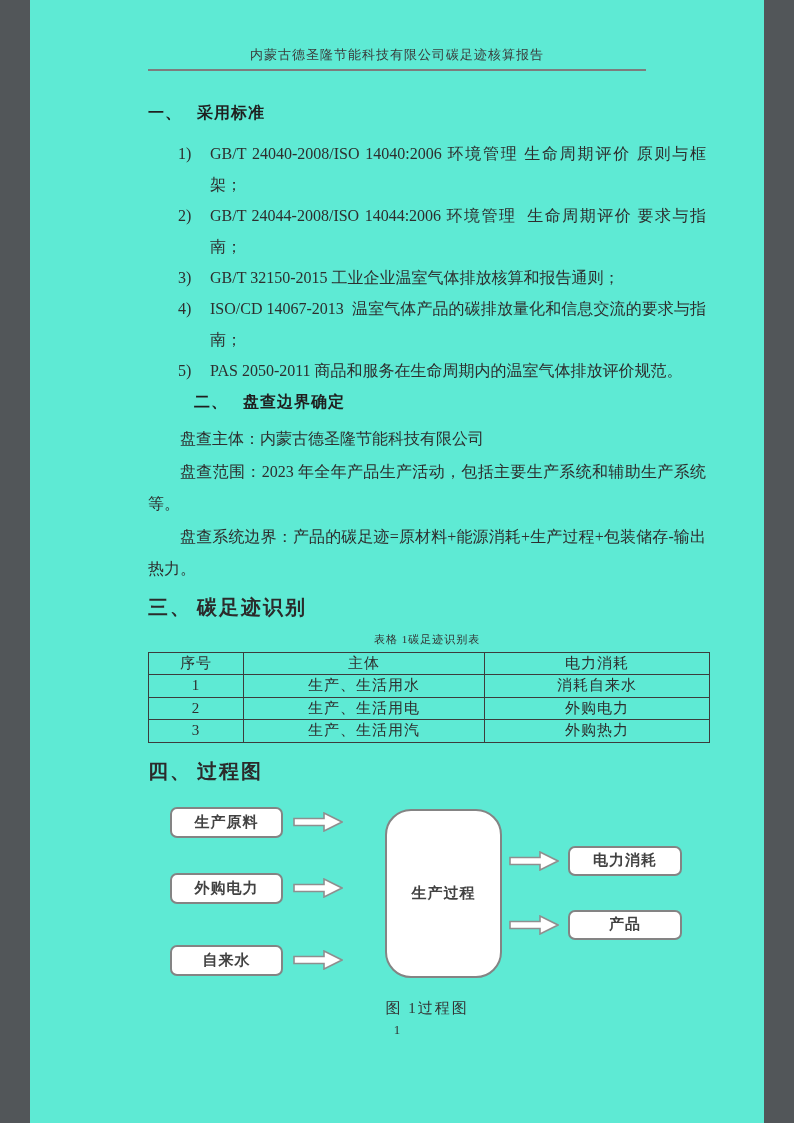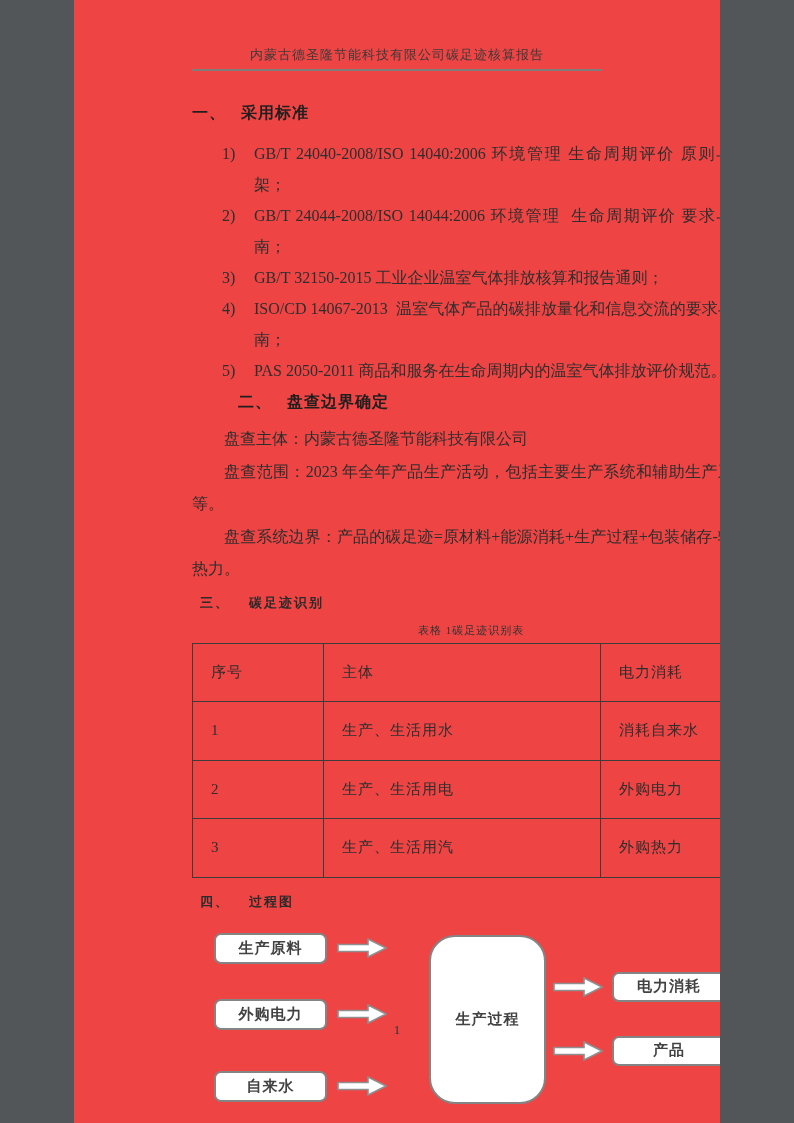--- a/index.html
+++ b/index.html
@@ -1,20 +1,20 @@
 <!DOCTYPE html>
 <html><head>
 <meta charset="utf-8">
 <style>
   html,body{margin:0;padding:0;background:#525659;}
   .page{
     position:relative;
-    width:646px;height:1123px;
+    width:734px;height:1123px;
     margin:0 auto;
-    background:#ef4444;
+    background:#5eead4;
     font-family:"Liberation Serif","DejaVu Serif",serif;
     color:#2e2e2e;
     overflow:hidden;
   }
   .header{
     margin:0 118px;
     padding-top:46px;
     padding-bottom:5px;
     border-bottom:2px solid #7d7d7d;
     text-align:center;
@@ -29,23 +29,23 @@
     font-size:16px;
     color:#1f1f1f;
     margin:0;
     letter-spacing:1px;
   }
   .h1-one{margin-top:32px;}
   .h1-two{margin-top:6px;margin-left:46px;}
   .h-serif{
     font-family:"Liberation Serif","DejaVu Serif",serif;
     font-weight:bold;
-    font-size:13px;
+    font-size:20px;
     color:#2b2b2b;
-    margin:8px;
+    margin:0;
     letter-spacing:2px;
   }
   .h3-three{margin-top:8px;}
   .h4-four{margin-top:15px;}
   .h-num{display:inline-block;min-width:49px;}
   .std-list{margin:14px 0 0 0;padding:0;list-style:none;}
   .std-list li{
     position:relative;
     padding-left:62px;
     font-size:16px;
@@ -73,23 +73,23 @@
   table.id-table{
     margin-top:5px;
     width:558px;
     border-collapse:collapse;
     table-layout:fixed;
     font-size:15px;
     color:#2e2e2e;
   }
   table.id-table td{
     border:1.6px solid #3c3c3c;
-    text-align:left;
+    text-align:center;
     height:21.5px;
-    padding:18px;
+    padding:0;
     letter-spacing:1px;
   }
   .col1{width:94px;}.col2{width:240px;}.col3{width:224px;}
   .diagram{
     position:relative;
     margin-top:20px;
     height:176px;
     width:558px;
   }
   .dbox{

